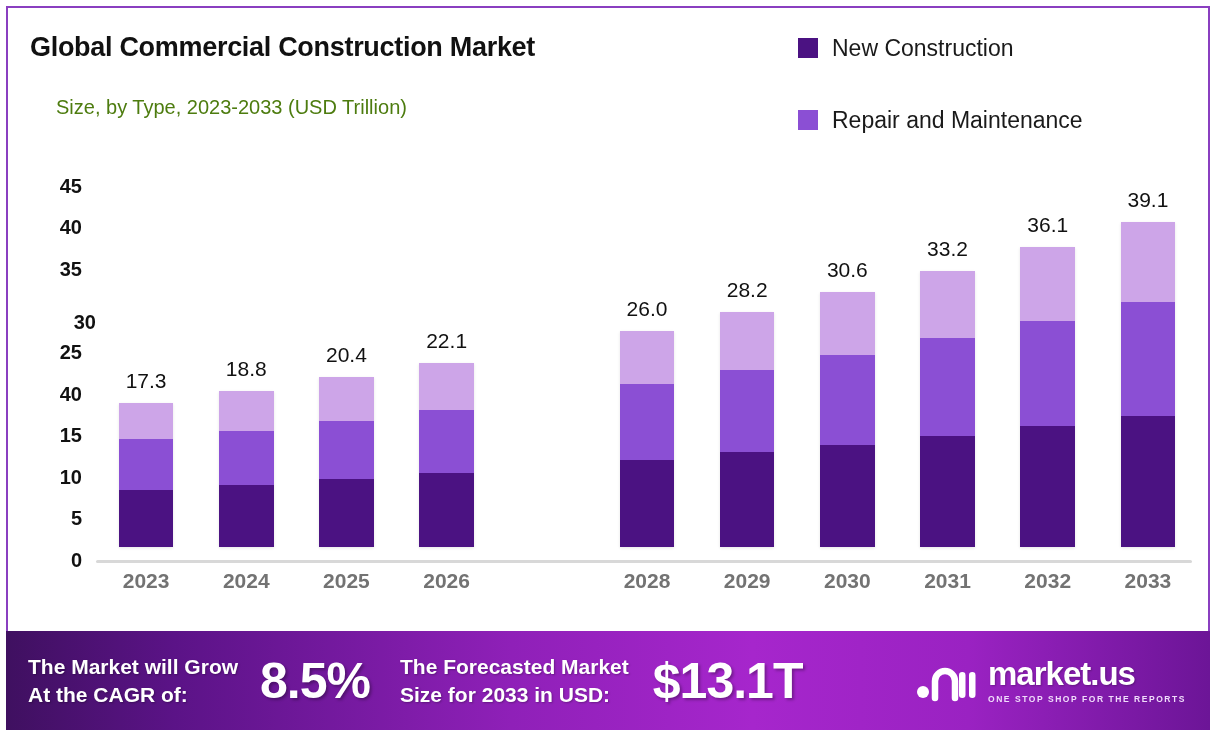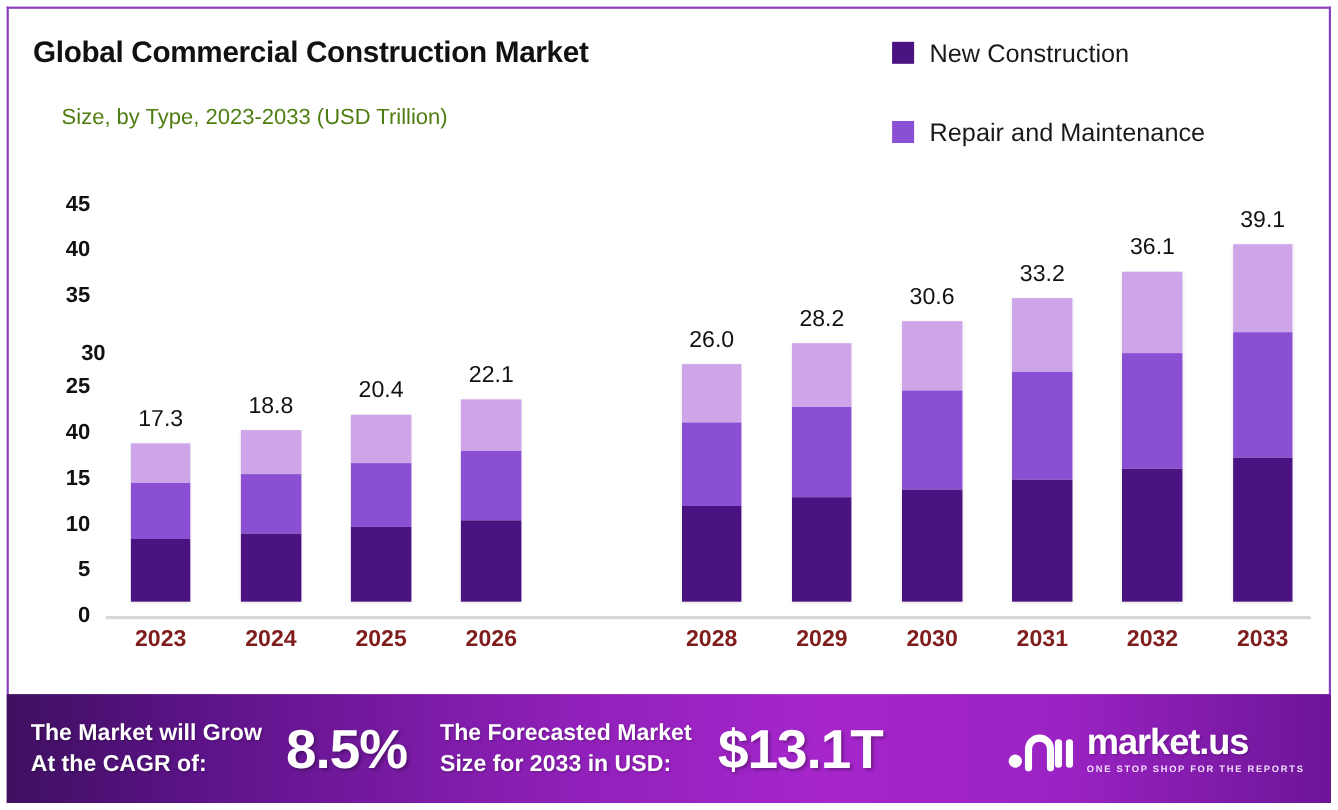--- a/index.html
+++ b/index.html
@@ -35,21 +35,21 @@
   }
   .subtitle {
     position: absolute;
     left: 48px; top: 88px;
     font-size: 20px; font-weight: 400;
     color: #4d7c0f;
     white-space: nowrap;
   }
   
   .legend { position: absolute; right: 50px; top: 20px; width: 360px; }
-  .legend-row { display: flex; align-items: center; gap: 14px; height: 40px; margin-left: 13px; }
+  .legend-row { display: flex; align-items: center; gap: 14px; height: 40px; }
   .legend-row.second { margin-top: 32px; }
   .swatch { width: 20px; height: 20px; flex: 0 0 20px; }
   .legend-label { font-size: 23px; color: #1a1a1a; white-space: nowrap; }
 
   
   .plot {
     position: absolute;
     left: 0; top: 0; right: 0; bottom: 0;
   }
   .ylabel {
@@ -83,21 +83,21 @@
   .seg { width: 100%; }
   .bar-value {
     position: absolute;
     left: 50%; transform: translateX(-50%);
     font-size: 21px; color: #111; white-space: nowrap;
   }
   .xtick {
     position: absolute;
     bottom: -46px; left: 50%;
     transform: translateX(-50%);
-    font-size: 21px; font-weight: 700; color: #7f1d1d;
+    font-size: 21px; font-weight: 700; color: #737373;
     white-space: nowrap;
   }
   
   .banner {
     flex: 1 1 auto;
     margin: 0 6px 6px 6px;
     background: linear-gradient(90deg, #3f1060 0%, #5b1387 14%, #8f20b8 42%, #a626cc 62%, #9a22c2 80%, #6c1597 100%);
     display: flex; align-items: center;
     padding: 0 14px 0 22px;
     position: relative;

